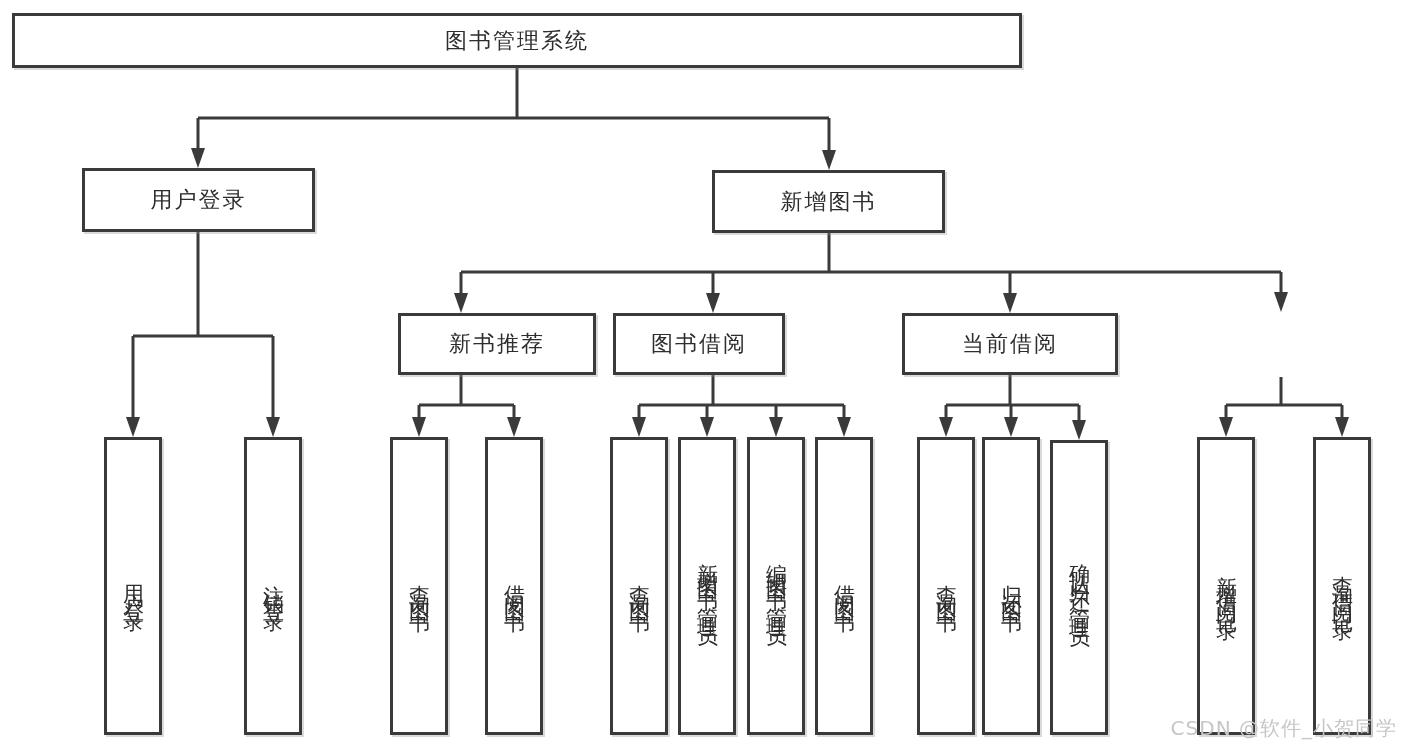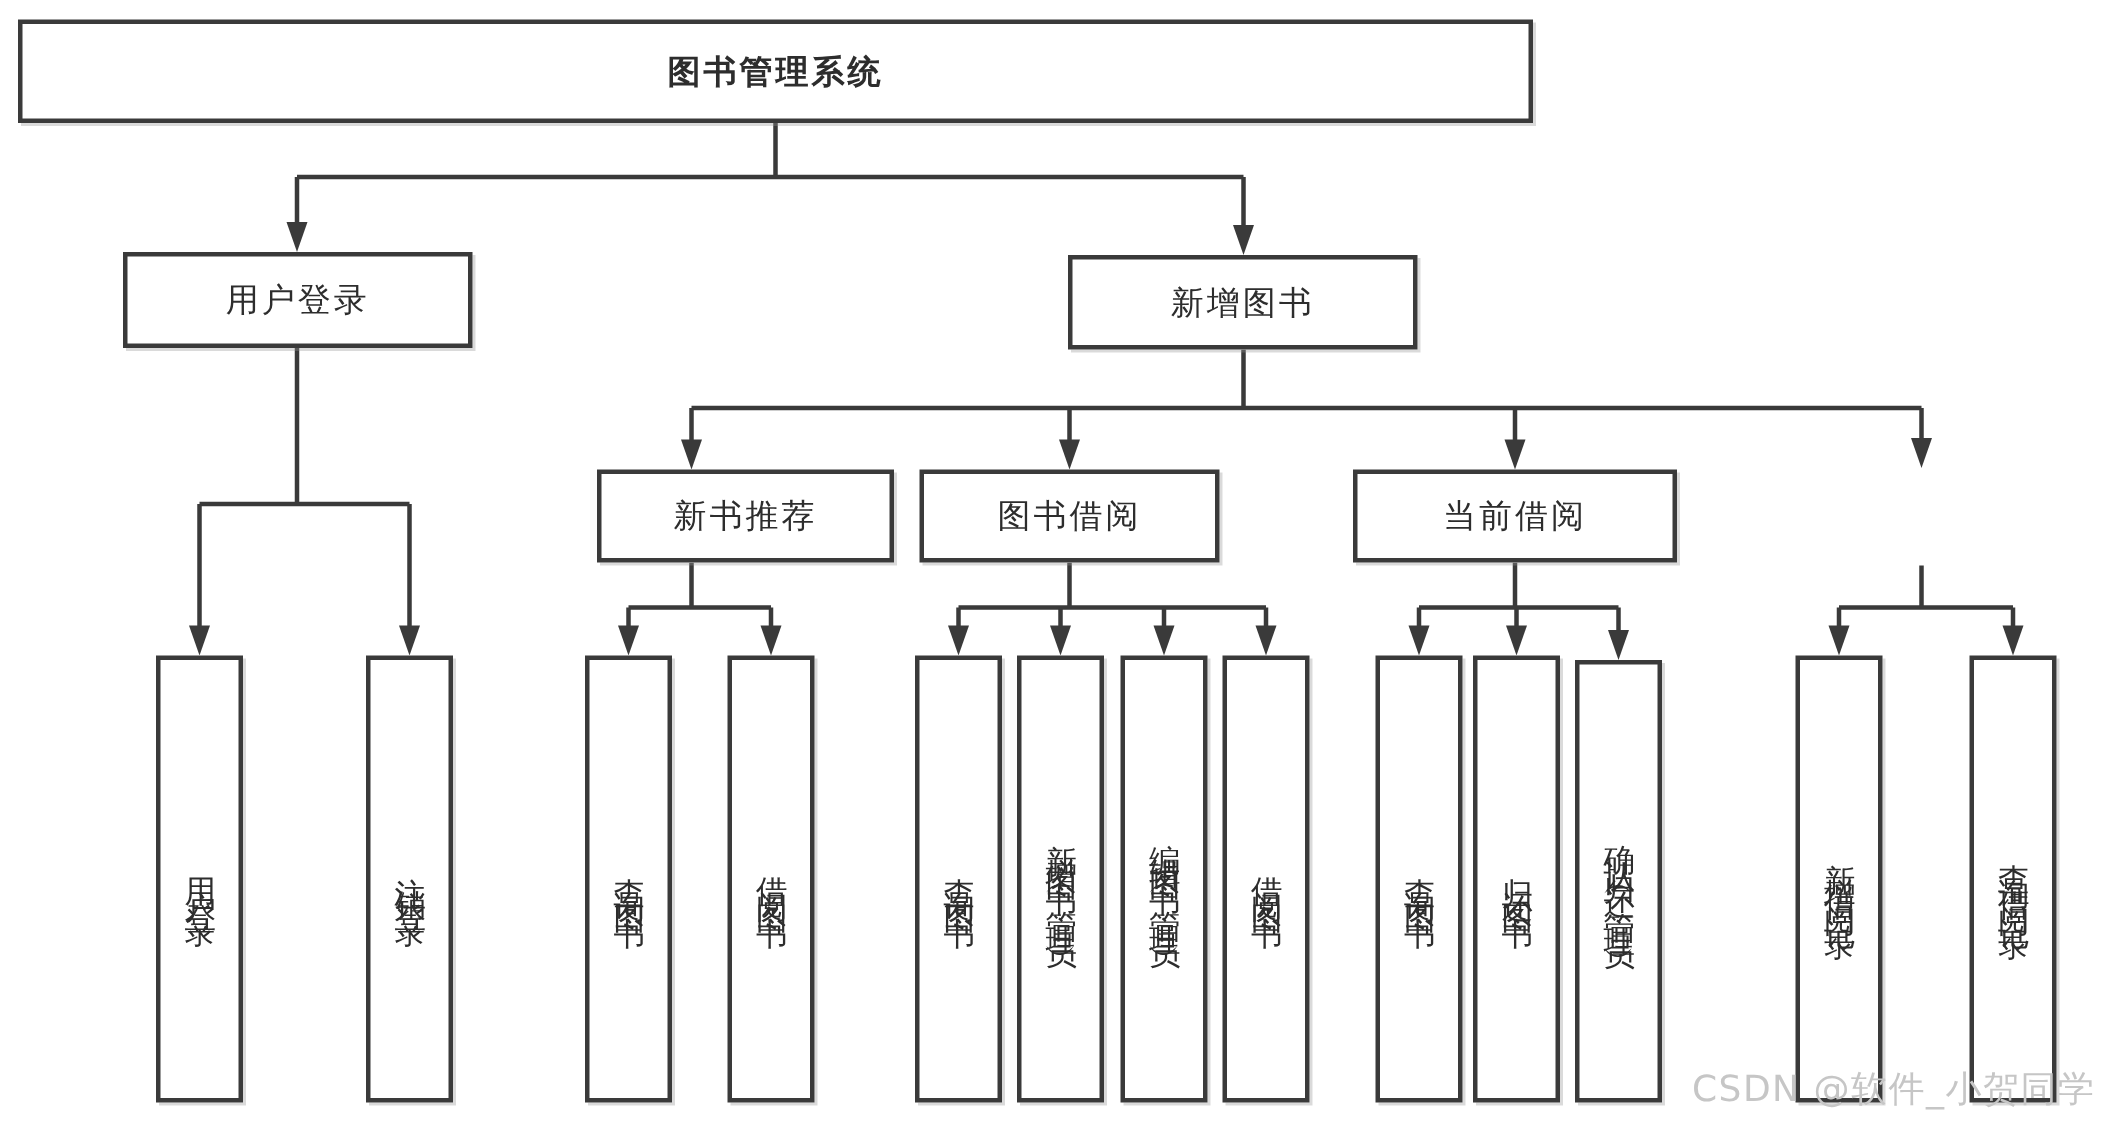--- a/index.html
+++ b/index.html
@@ -26,21 +26,21 @@
   .vbox .vtext{
     writing-mode:vertical-rl;
     text-orientation:mixed;
     font-size:21px;
     letter-spacing:9px;
     line-height:1;
   }
   .watermark{
     position:absolute;
     right:8px;bottom:5px;
-    font-size:24px;
+    font-size:20px;
     color:#c6c6c6;
     letter-spacing:1px;
     z-index:3;
     white-space:nowrap;
   }
 </style>
 </head>
 <body>
 
 <div class="canvas">
@@ -71,35 +71,35 @@
       <polygon points="769,417 783,417 776,437"></polygon>
       <polygon points="837,417 851,417 844,437"></polygon>
       <polygon points="939,417 953,417 946,437"></polygon>
       <polygon points="1004,417 1018,417 1011,437"></polygon>
       <polygon points="1072,420 1086,420 1079,440"></polygon>
       <polygon points="1219,417 1233,417 1226,437"></polygon>
       <polygon points="1335,417 1349,417 1342,437"></polygon>
     </g>
   </svg>
 
-  <div class="node hbox" style="left:12px;top:13px;width:1010px;height:69px;font-weight:bold;">
+  <div class="node hbox" style="left:12px;top:13px;width:1010px;height:55px;">
     <span>图书管理系统</span>
   </div>
 
   <div class="node hbox" style="left:82px;top:168px;width:233px;height:64px;">
     <span>用户登录</span>
   </div>
   <div class="node hbox" style="left:712px;top:170px;width:233px;height:63px;">
     <span>新增图书</span>
   </div>
 
   <div class="node hbox" style="left:362px;top:313px;width:198px;height:62px;margin-left:36px;">
     <span>新书推荐</span>
   </div>
-  <div class="node hbox" style="left:613px;top:313px;width:200px;height:62px;">
+  <div class="node hbox" style="left:613px;top:313px;width:172px;height:62px;">
     <span>图书借阅</span>
   </div>
   <div class="node hbox" style="left:902px;top:313px;width:216px;height:62px;">
     <span>当前借阅</span>
   </div>
 
   <div class="node vbox" style="left:104px;top:437px;height:298px;">
     <span class="vtext">用户登录</span>
   </div>
   <div class="node vbox" style="left:244px;top:437px;height:298px;">

